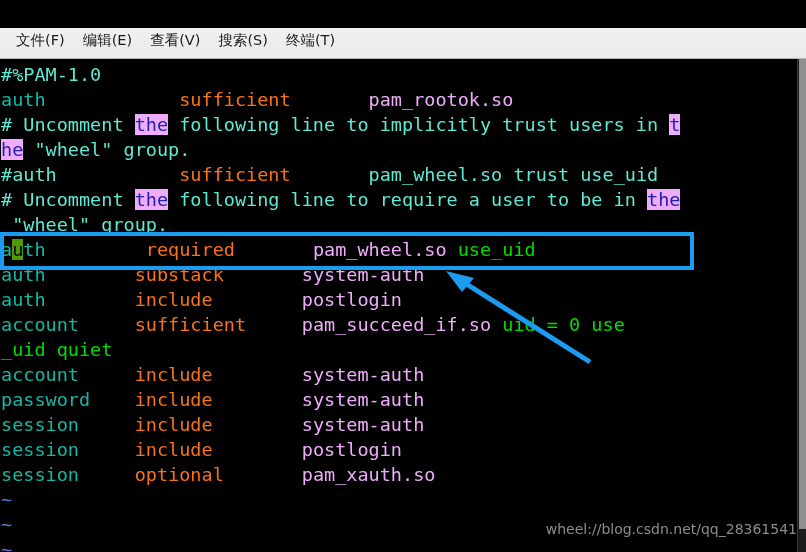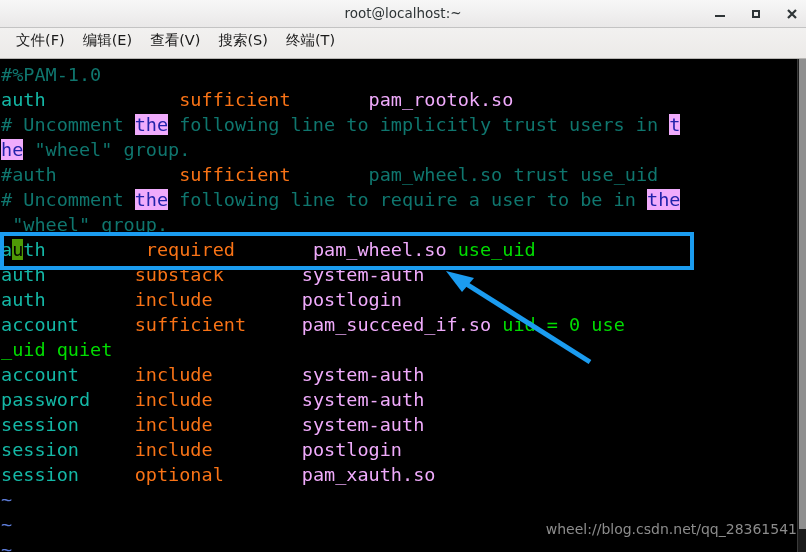--- a/index.html
+++ b/index.html
@@ -95,21 +95,21 @@
     font-family: "DejaVu Sans Mono", monospace;
     font-size: 18.5px;
     line-height: 25px;
     white-space: pre;
     letter-spacing: 0px;
   }
   .trow {
     height: 25px;
     white-space: pre;
   }
-  .c-comment  { color: #0f766e; }
+  .c-comment  { color: #5eead4; }
   .c-green    { color: #14b8a6; }
   .c-purple   { color: #f97316; }
   .c-red      { color: #f0abfc; }
   .c-brightgreen { color: #00dd00; }
   .c-tilde    { color: #5c7bd6; }
   .hl-search  { background: #f0abfc; color: #2222aa; }
   .hl-cursor  { background: #4e9a06; color: #000000; }
 
   
   .scrollbar {
@@ -165,40 +165,20 @@
     font-size: 14px;
     color: #8c8c8c;
     white-space: nowrap;
   }
 </style>
 </head>
 <body>
 
 <div id="app">
 
-  <div class="titlebar">
-    <div class="titlebar-text">root@localhost:~</div>
-    <div class="winbtns">
-      <div class="winbtn">
-        <svg width="16" height="16" viewBox="0 0 16 16">
-            <rect x="3" y="9" width="10" height="2" fill="#2e3436"></rect>
-          </svg>
-      </div>
-      <div class="winbtn">
-        <svg width="16" height="16" viewBox="0 0 16 16">
-            <rect x="5" y="5" width="6" height="6" fill="none" stroke="#2e3436" stroke-width="2"></rect>
-          </svg>
-      </div>
-      <div class="winbtn">
-        <svg width="16" height="16" viewBox="0 0 16 16">
-            <path d="M4 4 L12 12 M12 4 L4 12" stroke="#2e3436" stroke-width="2.2" fill="none"></path>
-          </svg>
-      </div>
-    </div>
-  </div>
 
   <div class="menubar">
     <div class="menuitem">文件(F)</div>
     <div class="menuitem">编辑(E)</div>
     <div class="menuitem">查看(V)</div>
     <div class="menuitem">搜索(S)</div>
     <div class="menuitem">终端(T)</div>
   </div>
 
   <div class="terminal">

